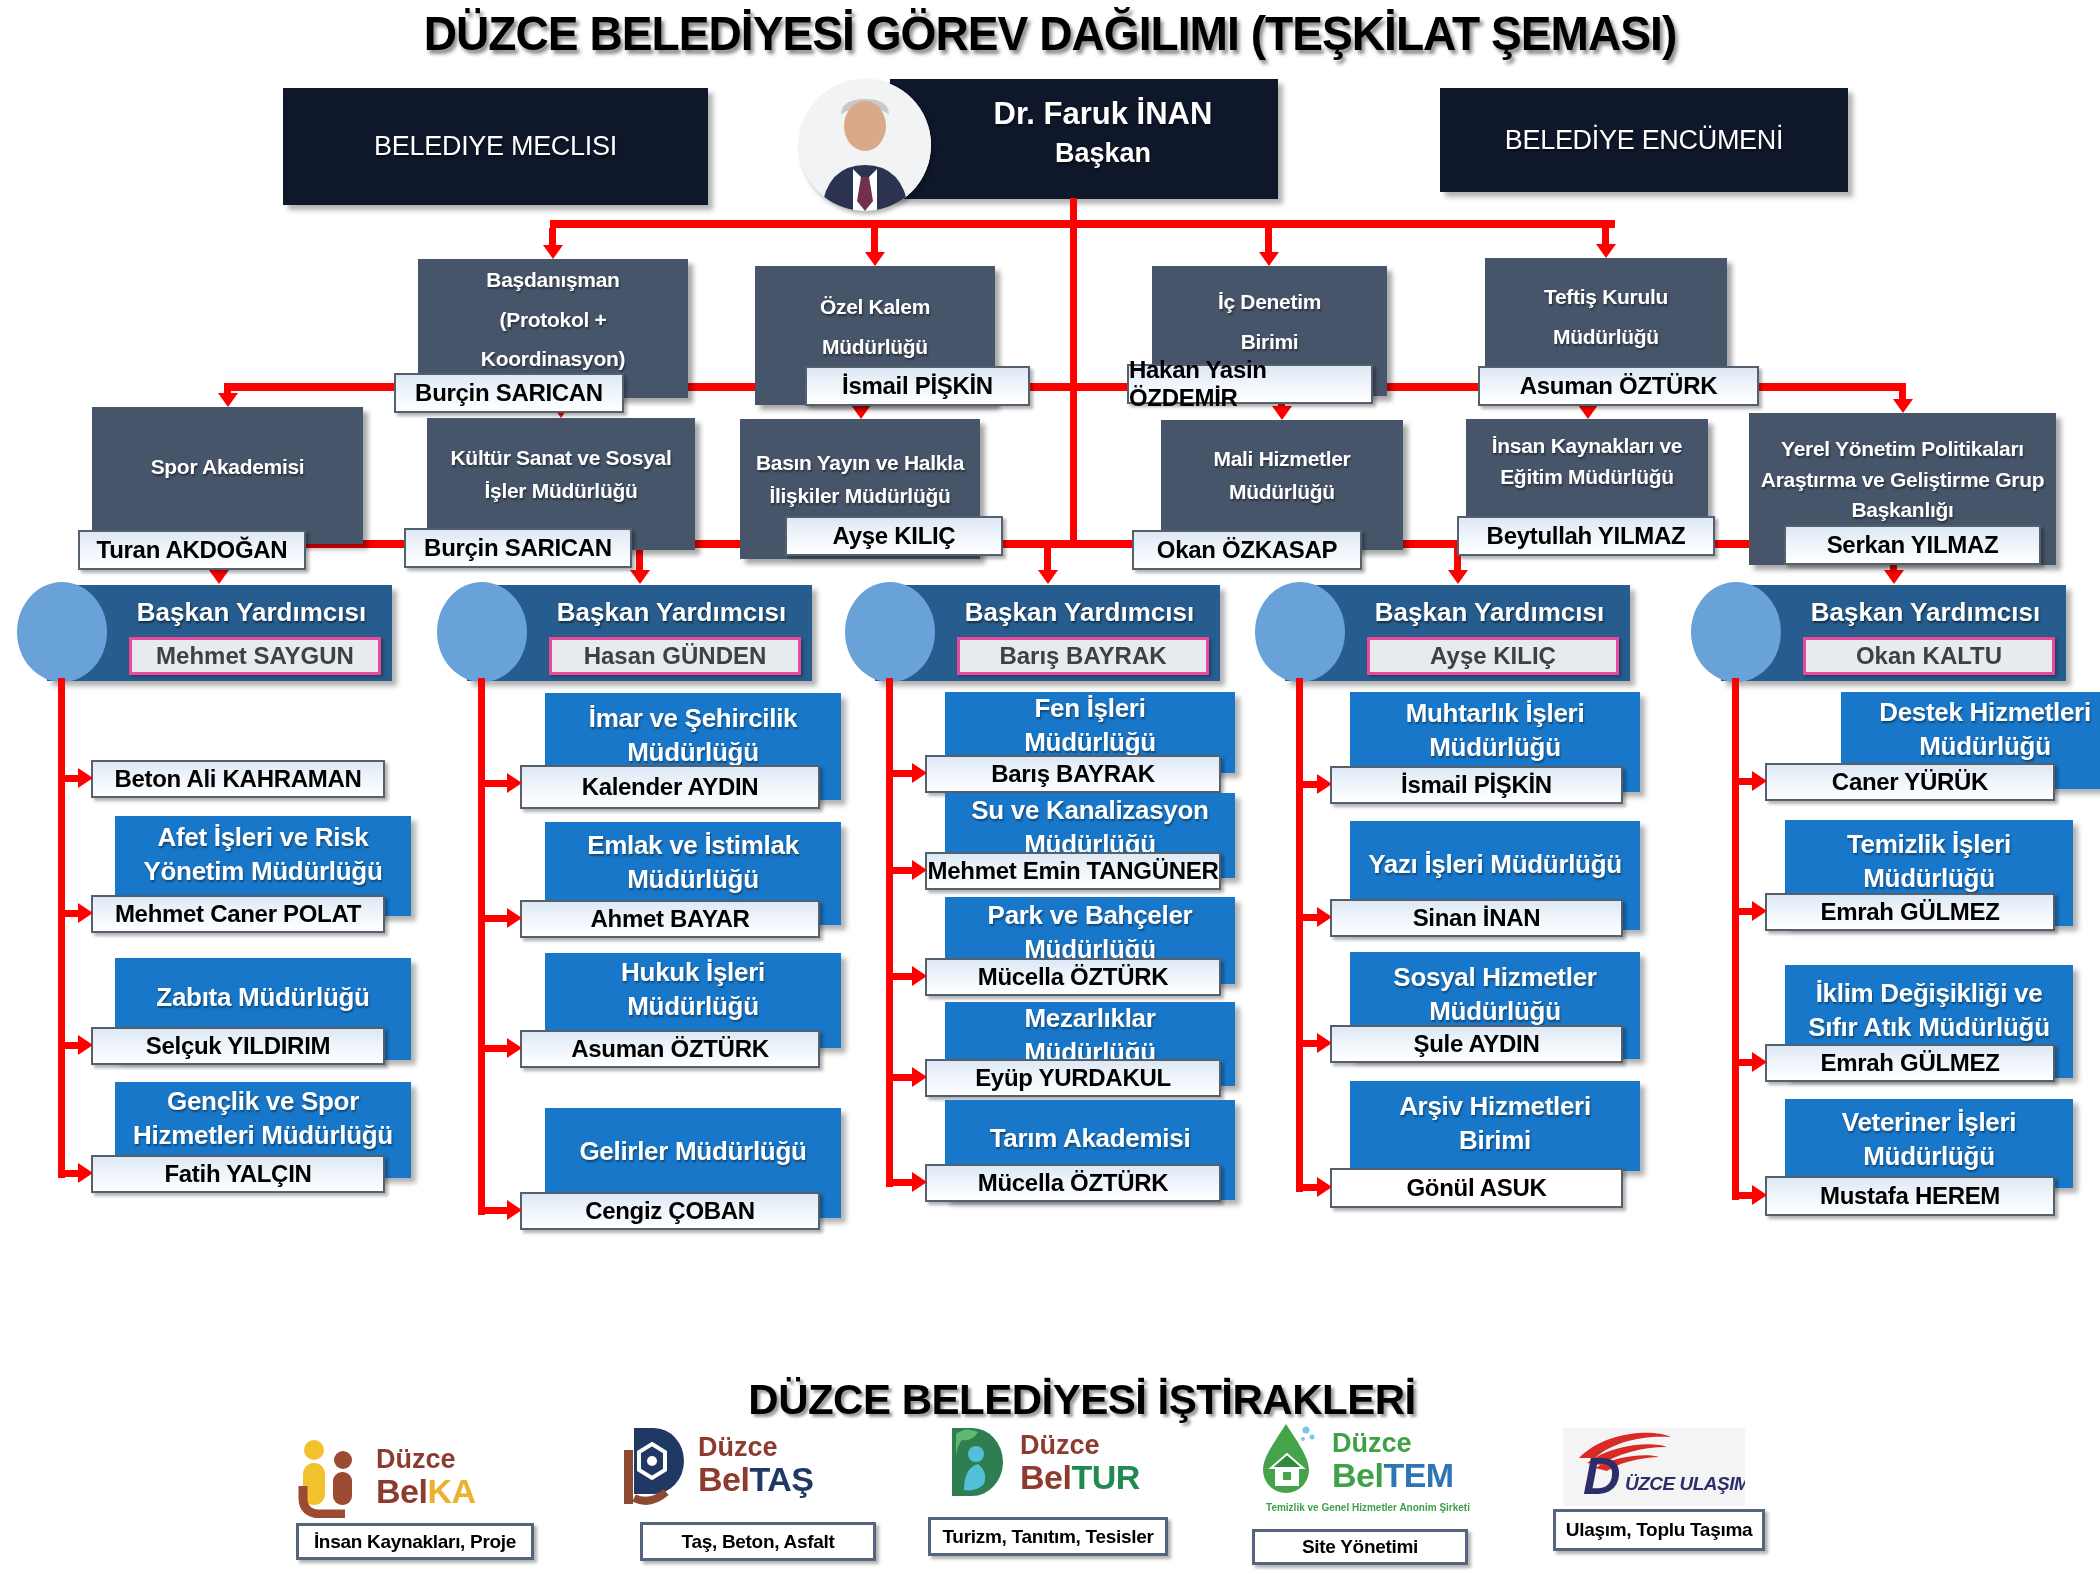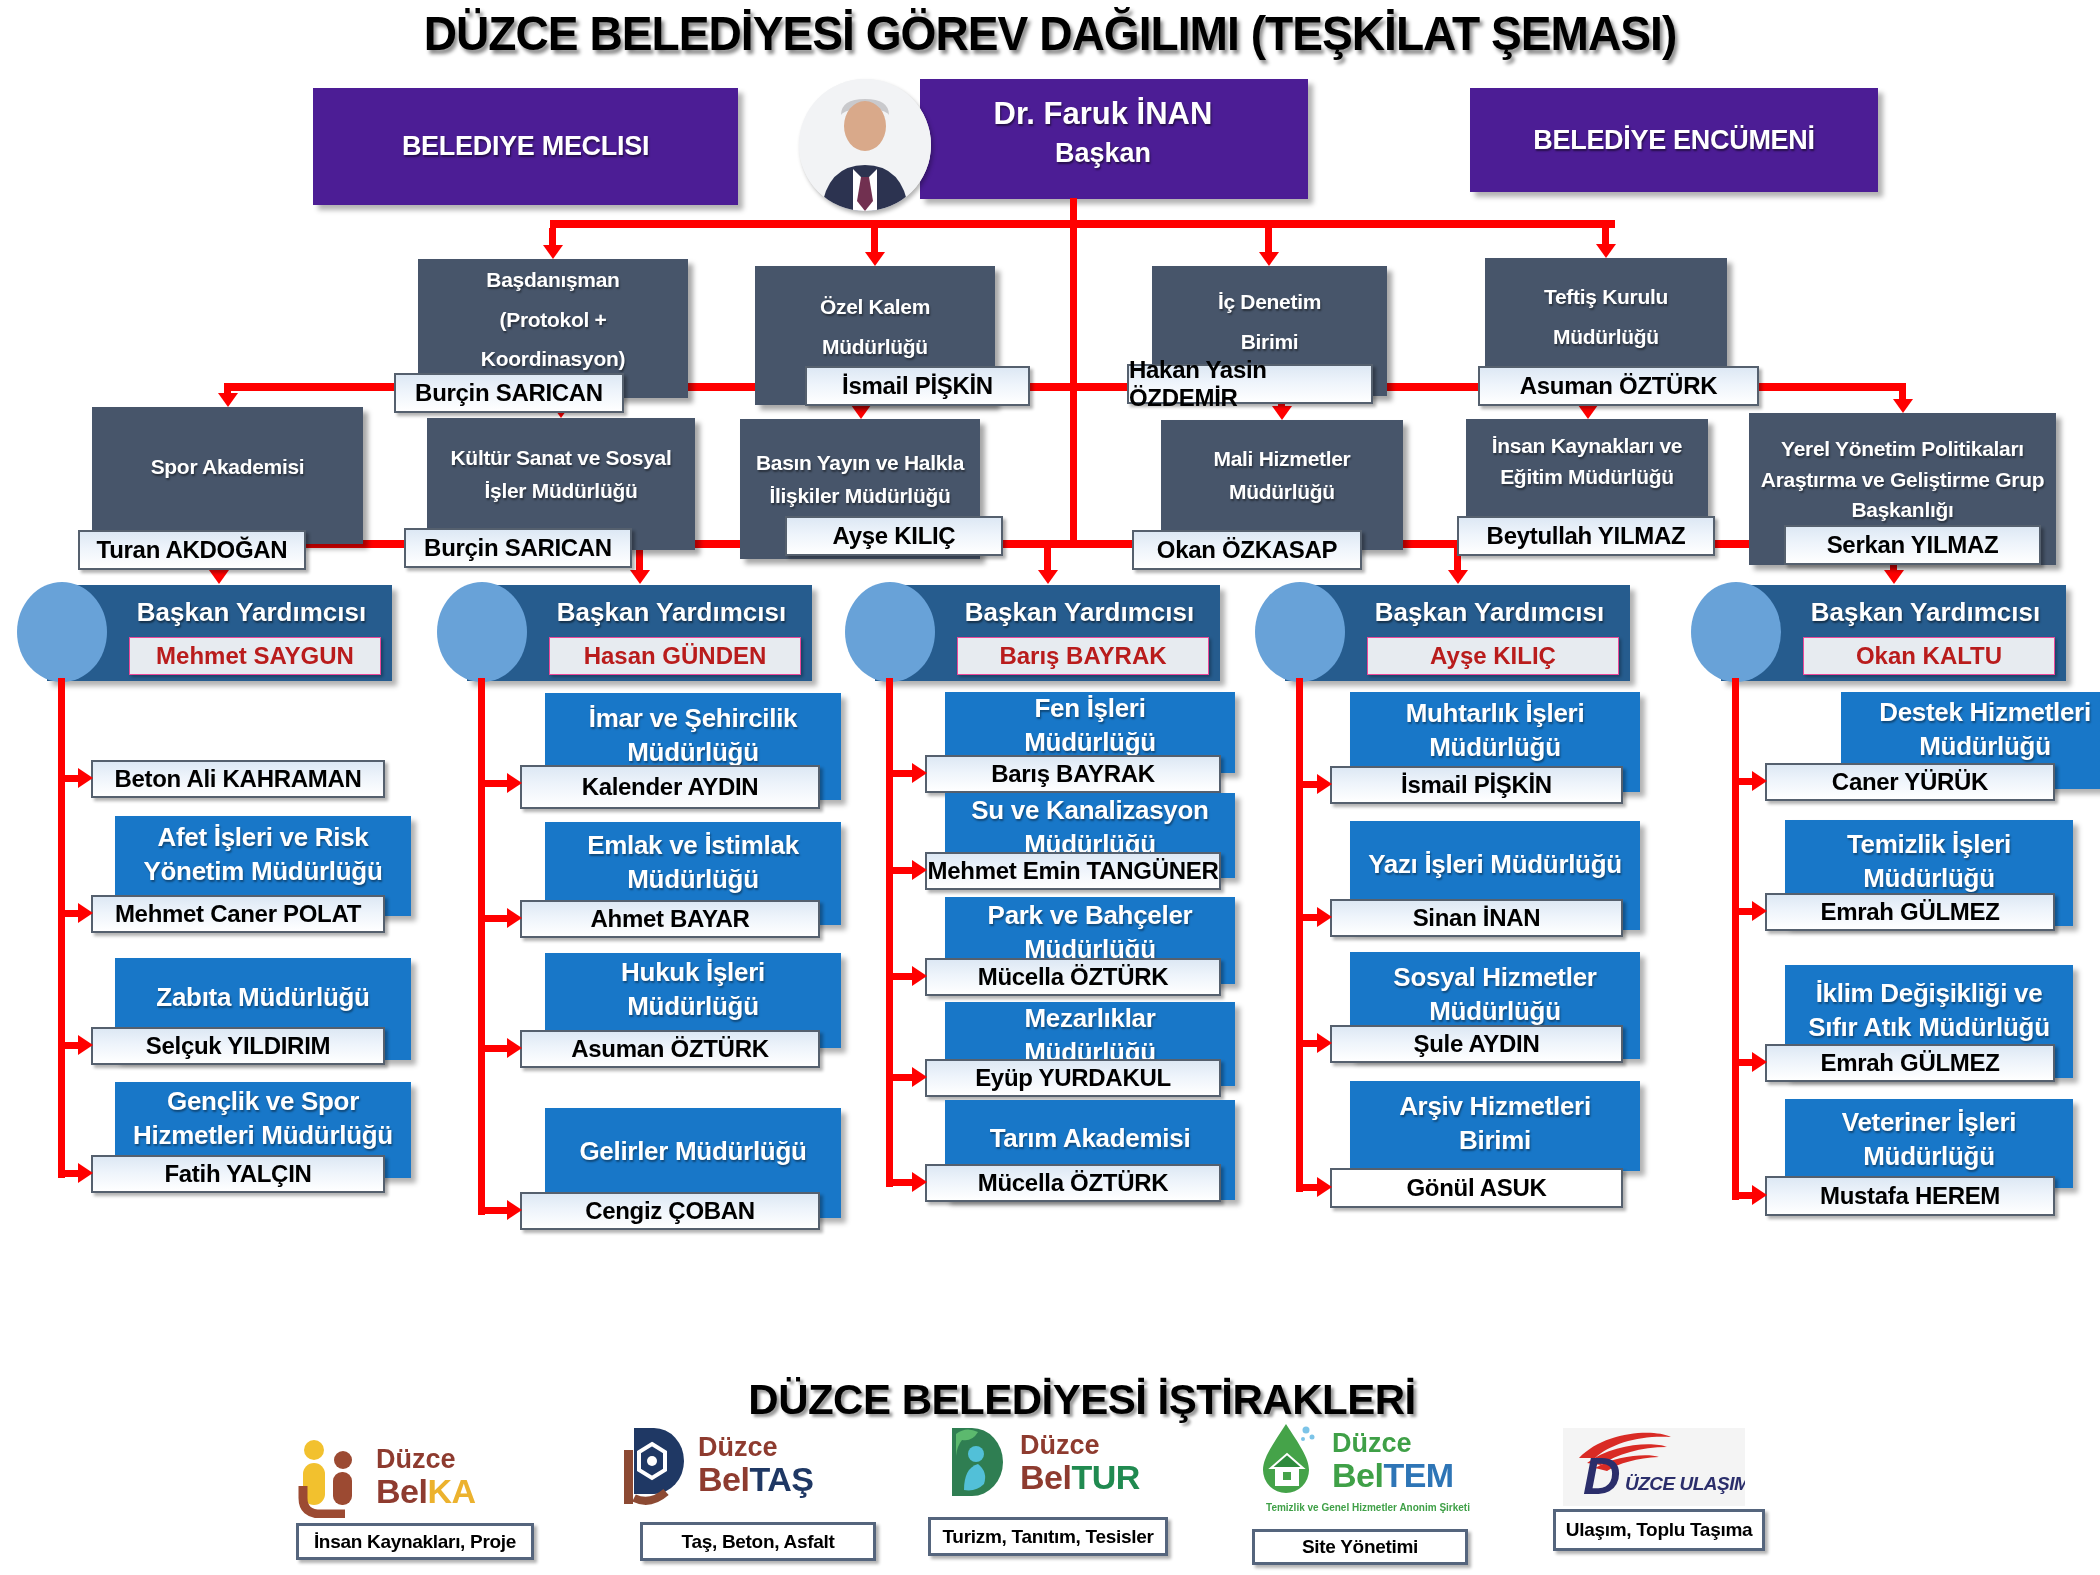--- a/index.html
+++ b/index.html
@@ -7,22 +7,22 @@
        font-family:"Liberation Sans","DejaVu Sans",sans-serif;}
   #stage{position:absolute;left:0;top:0;width:2100px;height:1575px;background:#fff;}
   h1.main-title{position:absolute;left:0;top:6px;width:2100px;margin:0;text-align:center;
       font-size:48px;font-weight:bold;color:#000;letter-spacing:-1px;
       text-shadow:3px 4px 4px rgba(0,0,0,.45);transform:scaleX(.96);}
   .sec-title{position:absolute;left:64px;top:1376px;width:2036px;text-align:center;
       font-size:42px;font-weight:bold;color:#000;letter-spacing:-.5px;
       text-shadow:3px 3px 3px rgba(0,0,0,.4);}
 
   
-  .navy{position:absolute;background:#4c1d95;box-shadow:5px 5px 5px rgba(0,0,0,.3);
-      display:flex;align-items:center;justify-content:center;color:#fff;font-weight:bold;margin-left:30px;}
+  .navy{position:absolute;background:#0f172a;box-shadow:5px 5px 5px rgba(0,0,0,.3);
+      display:flex;align-items:center;justify-content:center;color:#fff;font-weight:normal;}
   .navy .lbl{font-size:27px;letter-spacing:-.3px;text-shadow:1px 2px 2px rgba(0,0,0,.5);}
   .slate{position:absolute;background:#47556A;box-shadow:5px 5px 5px rgba(0,0,0,.35);
       display:flex;align-items:center;justify-content:center;color:#fff;font-weight:bold;
       padding:6px 10px 24px 10px;box-sizing:border-box;}
   .slate .t{white-space:pre-line;text-align:center;font-size:21px;line-height:1.9;
       letter-spacing:-.3px;text-shadow:1px 2px 2px rgba(0,0,0,.45);}
   .slate .t.lh-s{line-height:1.45;}
   .slate .t.lh-m{line-height:1.55;}
   .dept{position:absolute;background:#1877C8;box-shadow:5px 5px 5px rgba(0,0,0,.3);
       display:flex;align-items:center;justify-content:center;color:#fff;font-weight:bold;
@@ -30,23 +30,23 @@
   .dept .t{white-space:pre-line;text-align:center;font-size:26px;line-height:1.3;
       letter-spacing:-.3px;text-shadow:1px 2px 2px rgba(0,0,0,.4);}
   .plate{position:absolute;height:40px;box-sizing:border-box;border:2px solid #55606E;
       background:linear-gradient(180deg,#dde8f4 0%,#eef4fb 45%,#ffffff 100%);
       box-shadow:3px 3px 3px rgba(0,0,0,.3);display:flex;align-items:center;justify-content:center;
       color:#000;font-weight:bold;font-size:24px;letter-spacing:-.3px;}
   .dhead{position:absolute;width:345px;height:96px;background:#265C8E;
       box-shadow:5px 5px 5px rgba(0,0,0,.3);}
   .dlabel{position:absolute;width:265px;text-align:center;color:#fff;font-weight:bold;
       font-size:26px;text-shadow:1px 2px 2px rgba(0,0,0,.5);}
-  .dplate{position:absolute;width:252px;height:38px;box-sizing:border-box;border:1px solid #ec4899;
+  .dplate{position:absolute;width:252px;height:38px;box-sizing:border-box;border:3px solid #ec4899;
       background:#E7EBF0;box-shadow:2px 2px 3px rgba(0,0,0,.3);display:flex;align-items:center;
-      justify-content:center;color:#b91c1c;font-weight:bold;font-size:24px;}
+      justify-content:center;color:#404040;font-weight:bold;font-size:24px;}
   .ell{position:absolute;width:90px;height:100px;border-radius:50%;background:#68A2D8;}
 
   
   .hl{position:absolute;height:8px;background:#FF0000;}
   .vl{position:absolute;width:7px;background:#FF0000;}
   .da{position:absolute;width:7px;background:#FF0000;}
   .da i{position:absolute;left:-6px;bottom:-13px;width:0;height:0;border-left:10px solid transparent;
       border-right:10px solid transparent;border-top:14px solid #FF0000;}
   .ra{position:absolute;height:7px;background:#FF0000;}
   .ra i{position:absolute;right:-14px;top:-7px;width:0;height:0;border-top:10px solid transparent;

